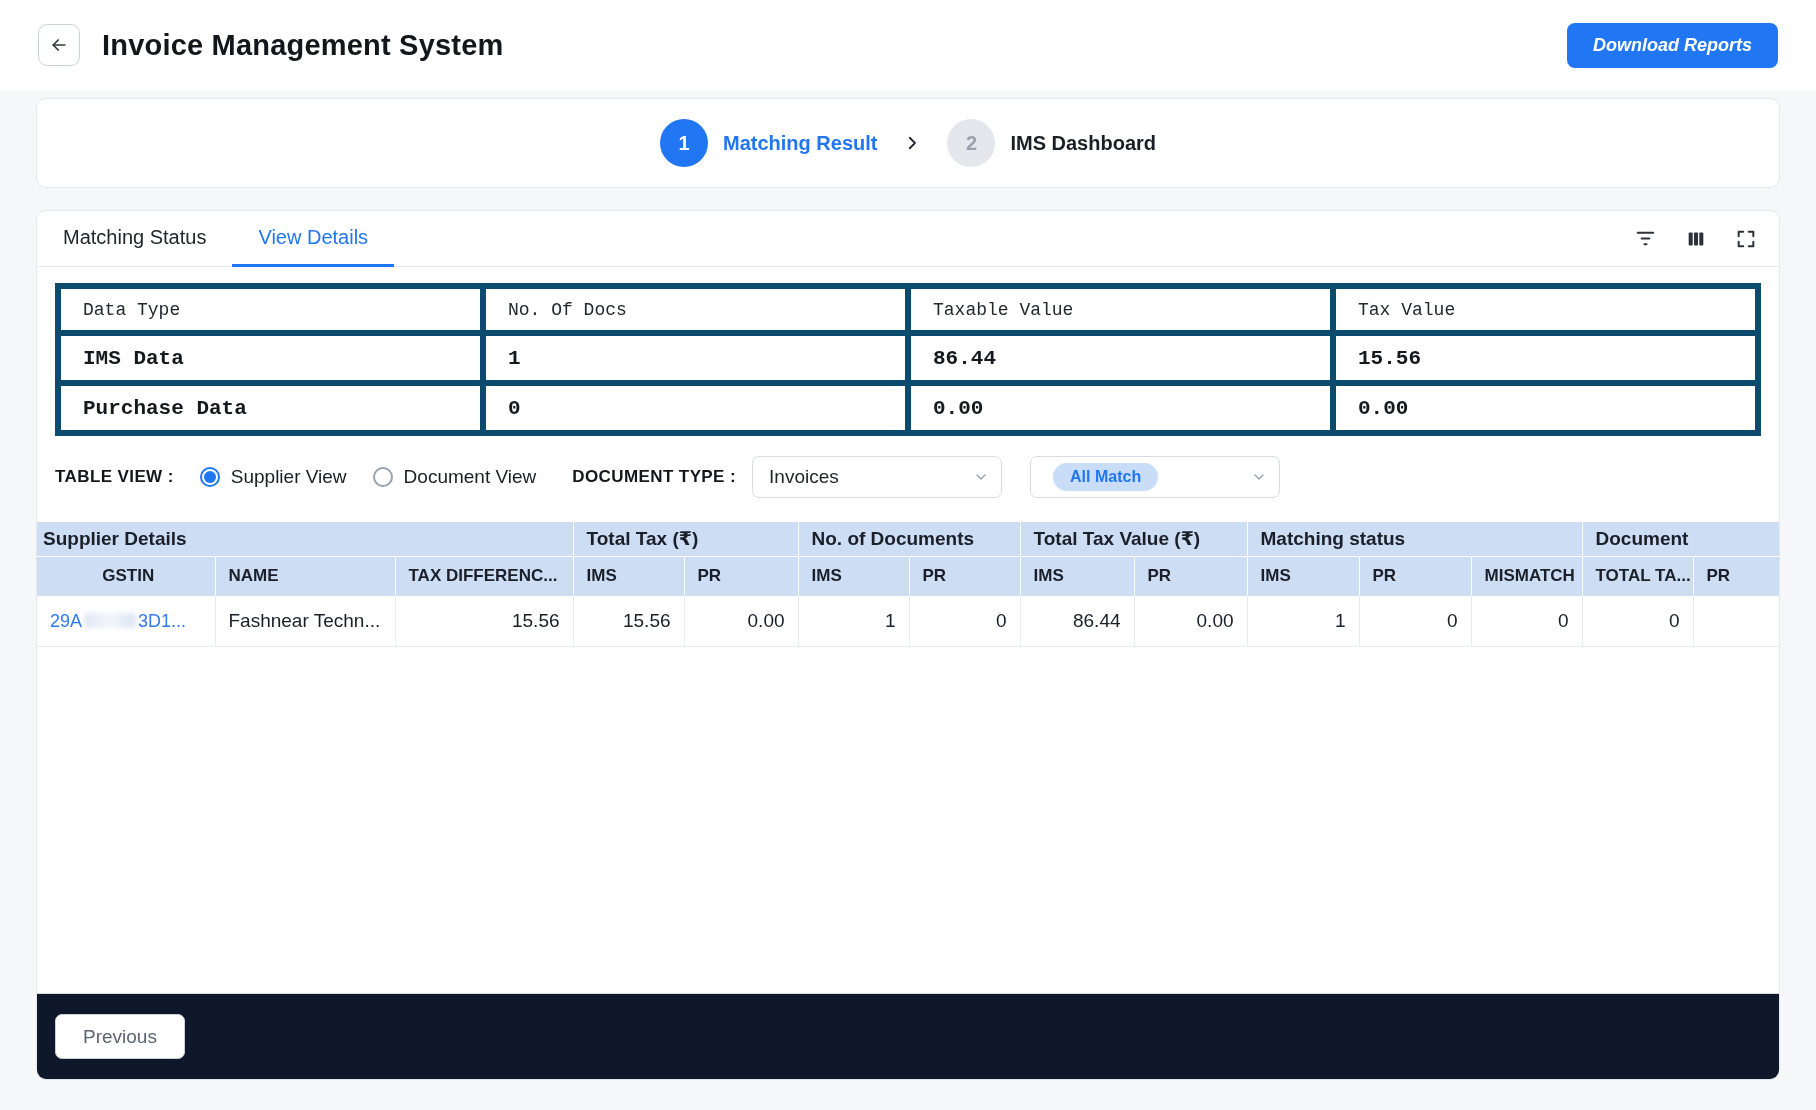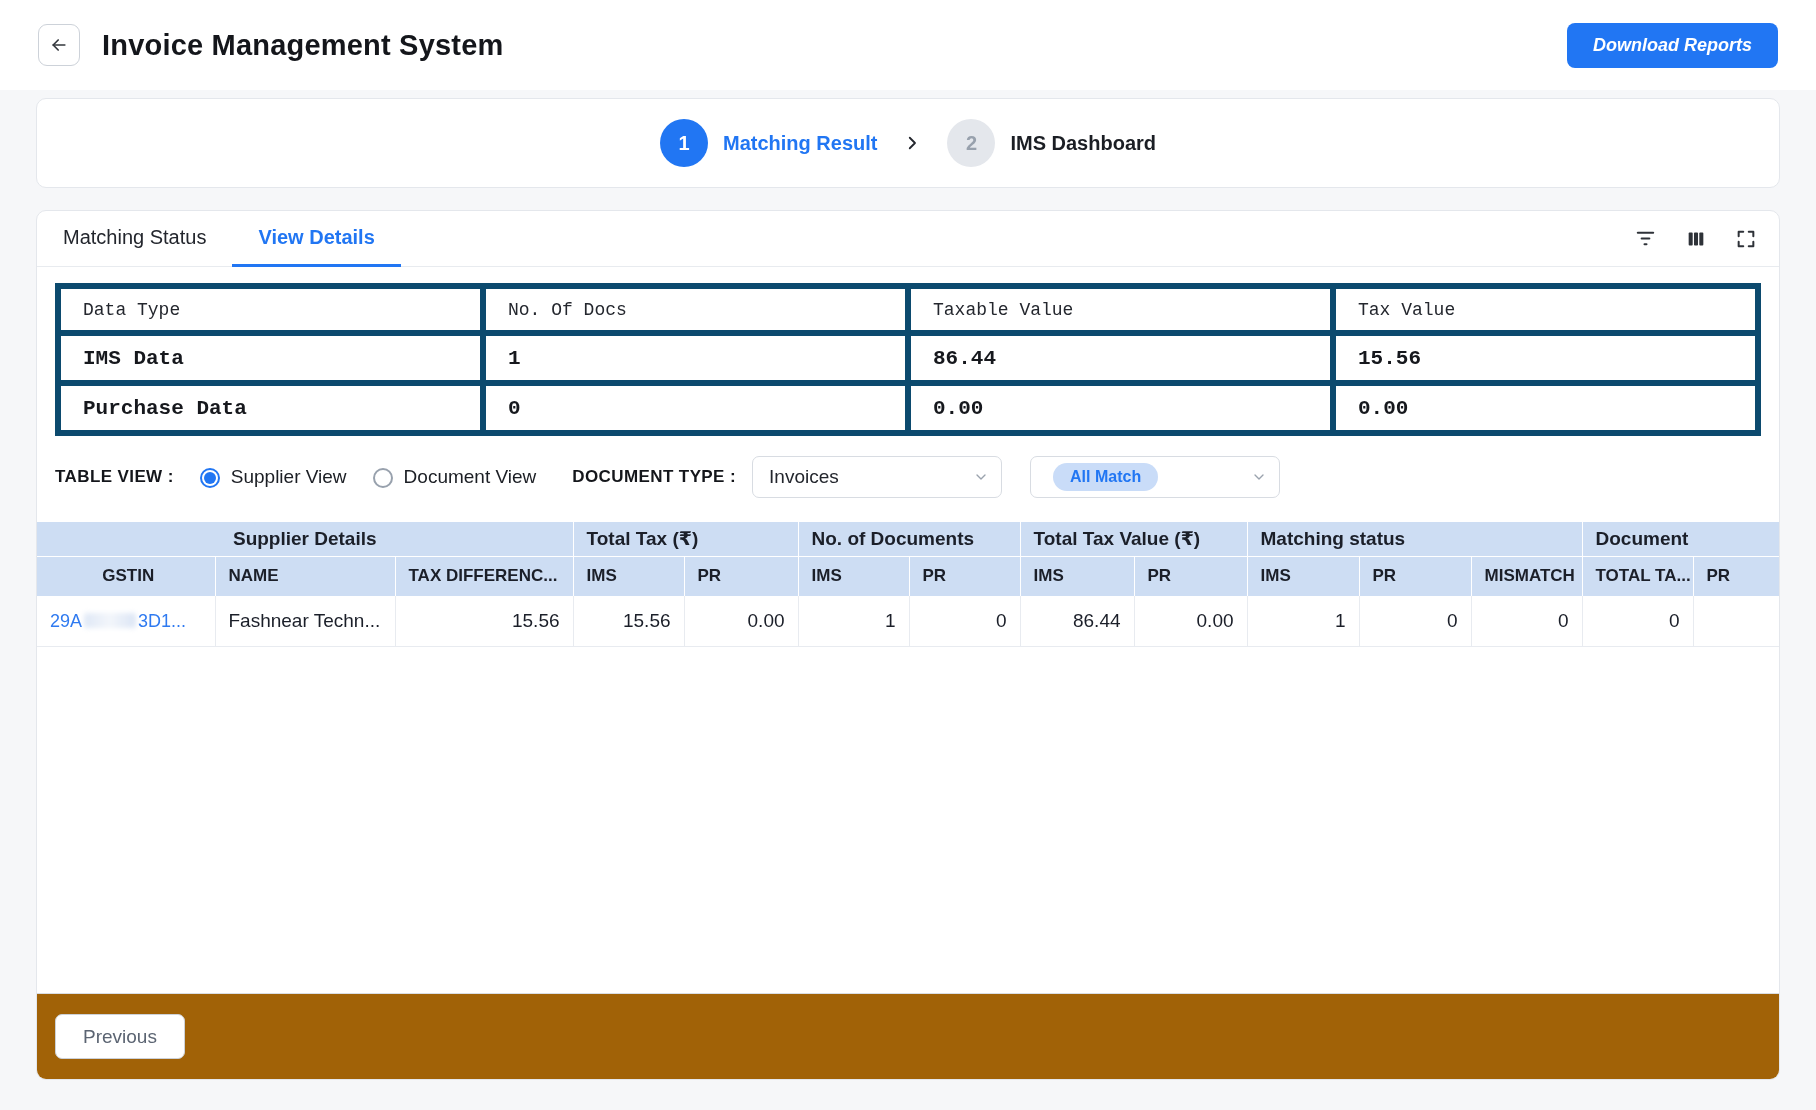--- a/index.html
+++ b/index.html
@@ -44,35 +44,35 @@
   .step-sep { display:flex; align-items:center; color:#23262d; }
 
   
   .main-card { margin-top:22px; height:870px; display:flex; flex-direction:column; overflow:hidden; }
 
   .tabbar { height:56px; flex:none; display:flex; align-items:stretch; border-bottom:1px solid #e8ebef; }
   .tab {
     padding:0 26px; display:flex; align-items:center; font-size:20px; font-weight:500;
     color:#23262d; cursor:pointer; border-bottom:3px solid transparent; margin-bottom:-1px;
   }
-  .tab.active { color:var(--primary,#2176f3); font-weight:700; border-bottom-color:var(--primary,#2176f3); }
+  .tab.active { color:var(--primary,#2176f3); font-weight:400; border-bottom-color:var(--primary,#2176f3); }
   .tab-icons { margin-left:auto; display:flex; align-items:center; gap:28px; padding-right:22px; }
   .icon-btn { background:none; border:none; color:#2e3238; cursor:pointer; display:flex; align-items:center; }
 
   
   .summary-wrap { padding:16px 18px 0; flex:none; }
   table.summary { width:100%; border-collapse:collapse; table-layout:fixed; }
   table.summary th, table.summary td { border:6px solid #0c4a6e; text-align:left; padding:0 22px;font-family:Liberation Mono, monospace; }
   table.summary th { height:47px; font-size:18px; font-weight:400; color:#24272e; }
   table.summary td { height:50px; font-size:21px; font-weight:700; color:#16181d; }
 
   
   .controls { flex:none; display:flex; align-items:center; padding:20px 18px 18px; }
   .ctl-label { font-size:17px; font-weight:700; letter-spacing:.4px; color:#14161b; white-space:nowrap; }
-  .radio-opt { display:flex; align-items:flex-end; gap:11px; margin-left:26px; cursor:pointer; font-size:19px; font-weight:500; color:#1b1e24; white-space:nowrap; }
+  .radio-opt { display:flex; align-items:center; gap:11px; margin-left:26px; cursor:pointer; font-size:19px; font-weight:500; color:#1b1e24; white-space:nowrap; }
   .radio-dot { width:20px; height:20px; border-radius:50%; border:2px solid #98a1ad; background:#fff; position:relative; flex:none; }
   .radio-opt.selected .radio-dot { border-color:var(--primary,#2176f3); }
   .radio-opt.selected .radio-dot::after { content:""; position:absolute; inset:2px; border-radius:50%; background:var(--primary,#2176f3); }
   .doc-label { margin-left:36px; }
   .select {
     margin-left:16px; height:42px; width:250px; border:1px solid #d8dce2; border-radius:7px;
     display:flex; align-items:center; padding:0 12px 0 16px; background:#fff; cursor:pointer;
   }
   .select.match { margin-left:28px; }
   .sel-text { font-size:19px; color:#23262d;text-align:right; }
@@ -84,21 +84,21 @@
 
   
   table.data-table { width:100%; border-collapse:collapse; table-layout:fixed; margin-top:6px; flex:none; }
   table.data-table thead th { background:var(--table-header-bg,#cdddf3); border-right:1px solid rgba(255,255,255,.9); }
   table.data-table thead th:last-child { border-right:none; }
   .group-row th {
     height:34px; font-size:19px; font-weight:700; color:#1b1f29;
     text-align:left; padding:0 6px 0 13px; white-space:nowrap; overflow:hidden;
     border-bottom:1px solid rgba(255,255,255,.9);
   }
-  .group-row th.g-center { text-align:center; padding-left:6px; }
+  .group-row th.g-center { padding-left:6px; }
   .col-row th {
     height:40px; font-size:17px; font-weight:700; color:#1b1f29;
     text-align:left; padding:0 8px 0 13px; white-space:nowrap; overflow:hidden;
   }
   .col-row th.center { text-align:center; }
   .data-row td {
     height:50px; border-bottom:1px solid #e8ebf0; border-right:1px solid #e8ebf0;
     font-size:19px; color:#1b1f29; padding:8px 13px; background:#fff;
     white-space:nowrap; overflow:hidden;
   }
@@ -106,21 +106,21 @@
   .data-row td.num { text-align:right; }
   .gstin-link { color:var(--link,#2f7af0); text-decoration:none; cursor:pointer; font-size:18px; }
   .gstin-blur {
     display:inline-block; width:52px; height:15px; margin:0 2px -1px 2px; border-radius:3px;
     background:linear-gradient(90deg,#dfe8f6,#f3f6fb,#dbe5f5); filter:blur(2.5px);
   }
 
   .table-empty { flex:1; background:#fff; }
 
   
-  .card-footer { flex:none; border-top:1px solid #d9dde3; padding:20px 18px; background:#a16207; }
+  .card-footer { flex:none; border-top:1px solid #d9dde3; padding:20px 18px; background:#0f172a; }
   .prev-btn {
     height:45px; padding:0 27px; border:1px solid #ccd1d8; border-radius:7px; background:#fff;
     font-size:19px; font-weight:500; color:#5b6472; font-family:inherit; cursor:pointer;
   }
 </style>
 </head>
 <body>
 
 <header class="topbar">
   <button class="back-btn">

